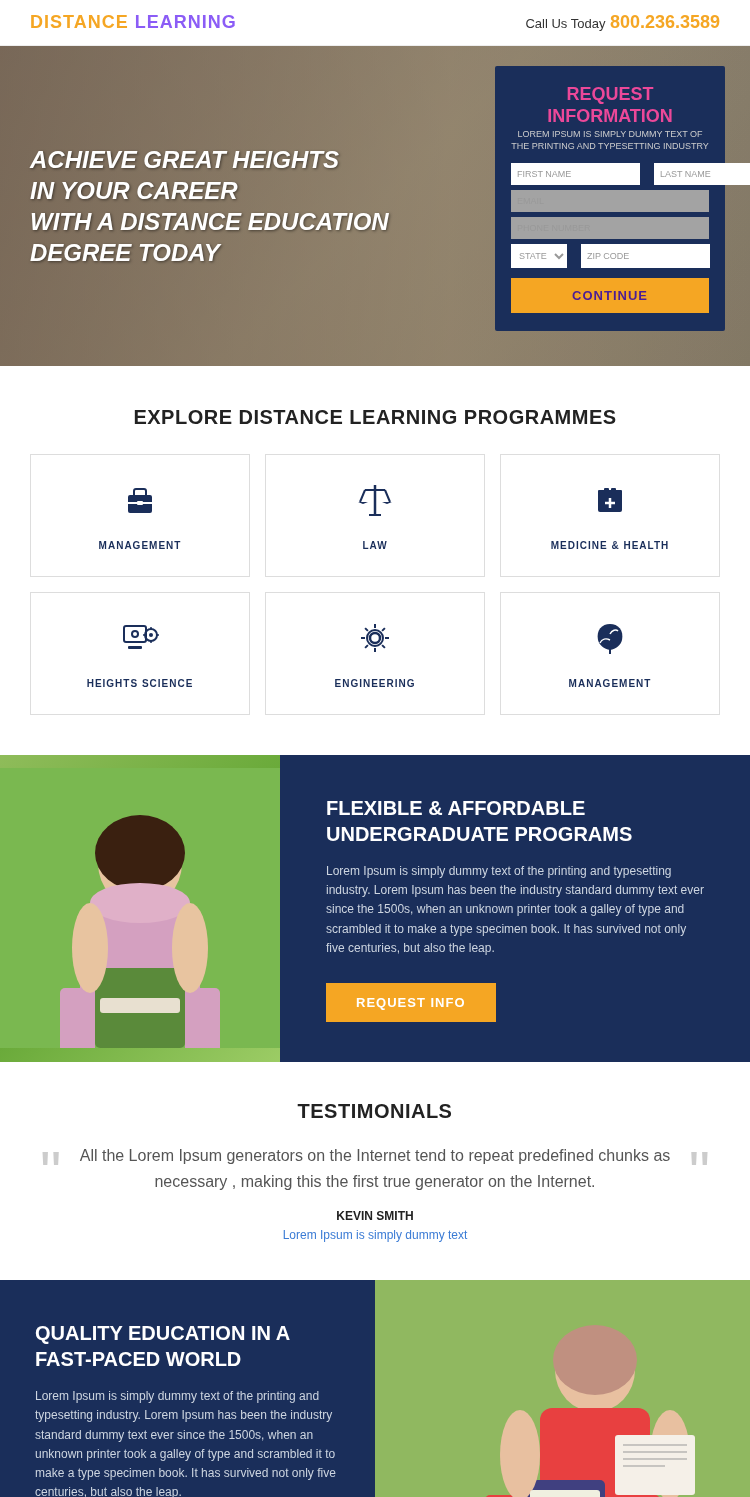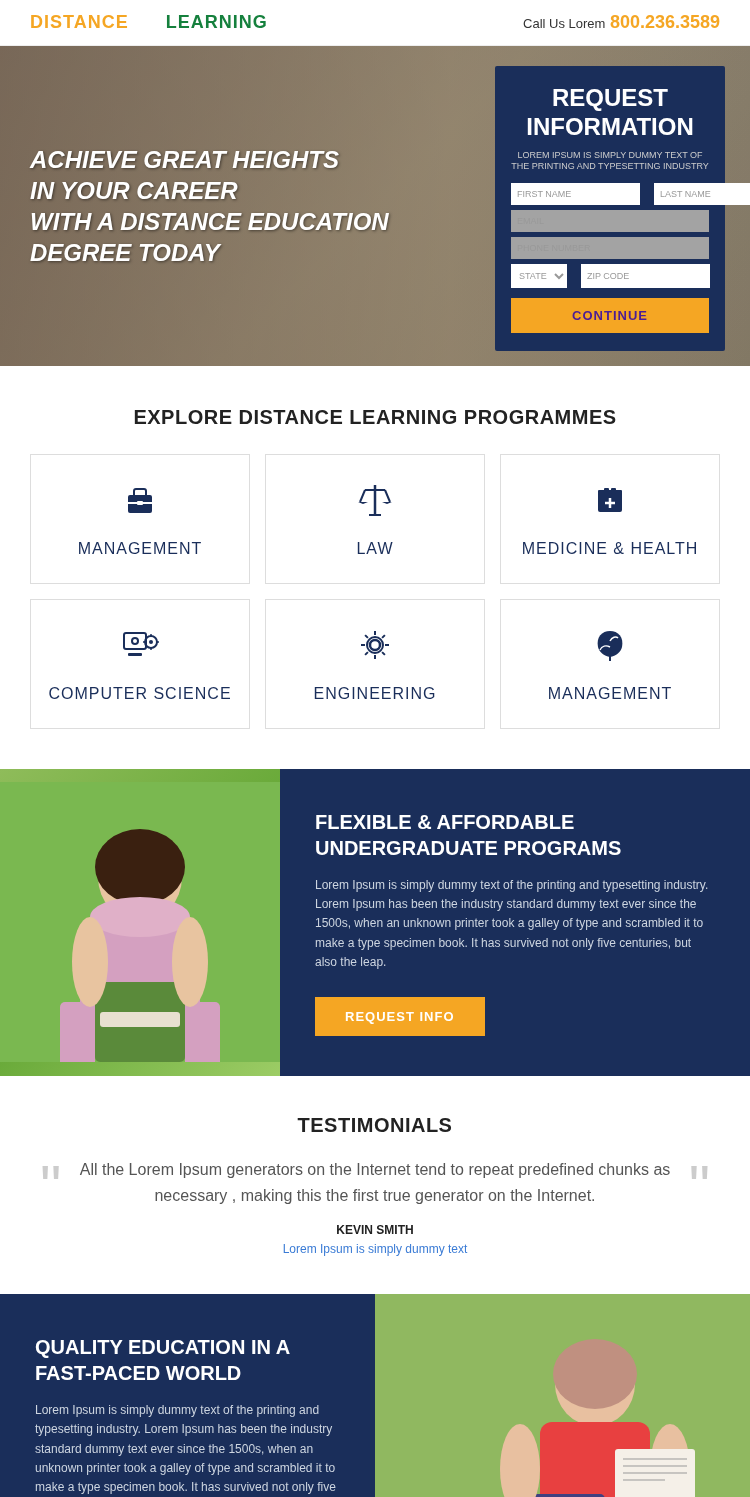--- a/index.html
+++ b/index.html
@@ -8,21 +8,21 @@
     
     .header {
       display: flex;
       justify-content: space-between;
       align-items: center;
       padding: 12px 30px;
       background: #fff;
       border-bottom: 1px solid #eee;
     }
     .logo-distance { color: #f5a623; font-weight: bold; font-size: 18px; letter-spacing: 1px; }
-    .logo-learning { color: #15803d; font-weight: bold; font-size: 18px; letter-spacing: 1px; margin-left: 31px; }
+    .logo-learning { color: #8b5cf6; font-weight: bold; font-size: 18px; letter-spacing: 1px; }
     .call-text { color: #333; font-size: 13px; }
     .call-number { color: #f5a623; font-weight: bold; font-size: 18px; }
 
     
     .hero {
       position: relative;
       width: 750px;
       height: 320px;
       background: linear-gradient(rgba(0,0,0,0.35), rgba(0,0,0,0.35)), 
                   linear-gradient(135deg, #b8a898 0%, #d4c4a8 50%, #c8b89a 100%);
@@ -55,26 +55,26 @@
       position: absolute;
       right: 25px;
       top: 20px;
       width: 230px;
       background: #1a2e5a;
       padding: 18px 16px;
       z-index: 3;
       border-radius: 2px;
     }
     .form-card-title {
-      color: #ffffff;
-      font-size: 24px;
+      color: #ec4899;
+      font-size: 18px;
       font-weight: bold;
       text-align: center;
       line-height: 1.2;
-      margin-bottom: 8px;
+      margin-bottom: 2px;
     }
     .form-card-desc {
       color: #ccc;
       font-size: 9px;
       text-align: center;
       margin-bottom: 10px;
       line-height: 1.3;
     }
     .form-row {
       display: flex;
@@ -148,22 +148,22 @@
       align-items: center;
       gap: 12px;
       cursor: pointer;
     }
     .prog-icon {
       color: #1a2e5a;
       font-size: 32px;
     }
     .prog-label {
       color: #1a2e5a;
-      font-size: 16px;
-      font-weight: normal;
+      font-size: 10px;
+      font-weight: bold;
       letter-spacing: 1px;
       text-align: left;
     }
 
     
     .flexible-section {
       background: #1a2e5a;
       display: flex;
       align-items: stretch;
       min-height: 280px;
@@ -177,21 +177,21 @@
     }
     .flexible-image-inner {
       width: 100%;
       height: 100%;
       background: linear-gradient(135deg, #8fbc5a 0%, #6aaa3a 50%, #9ccc65 100%);
       display: flex;
       align-items: center;
       justify-content: center;
     }
     .flexible-content {
-      padding: 40px 35px;
+      padding: 40px 46px;
       flex: 1;
     }
     .flexible-title {
       color: #fff;
       font-size: 20px;
       font-weight: bold;
       line-height: 1.3;
       margin-bottom: 15px;
     }
     .flexible-text {
@@ -293,21 +293,21 @@
     }
   </style>
 </head>
 <body>
 
 <header class="header">
   <div>
     <span class="logo-distance">DISTANCE</span><span class="logo-learning"> LEARNING</span>
   </div>
   <div>
-    <span class="call-text">Call Us Lorem</span>
+    <span class="call-text">Call Us Today</span>
     <span class="call-number">800.236.3589</span>
   </div>
 </header>
 
 <section class="hero">
   <div class="hero-bg"></div>
   <div class="hero-content">
     <div class="hero-title">
       <div>ACHIEVE GREAT HEIGHTS</div>
       <div>IN YOUR CAREER</div>
@@ -388,21 +388,21 @@
           <circle cx="15" cy="16" r="2" fill="#fff"></circle>
           <rect x="8" y="28" width="14" height="3" rx="1" fill="#1a2e5a"></rect>
           <circle cx="31" cy="17" r="6" fill="none" stroke="#1a2e5a" stroke-width="2"></circle>
           <circle cx="31" cy="17" r="2" fill="#1a2e5a"></circle>
           <line x1="31" y1="11" x2="31" y2="9" stroke="#1a2e5a" stroke-width="1.5"></line>
           <line x1="31" y1="25" x2="31" y2="23" stroke="#1a2e5a" stroke-width="1.5"></line>
           <line x1="25" y1="17" x2="23" y2="17" stroke="#1a2e5a" stroke-width="1.5"></line>
           <line x1="37" y1="17" x2="39" y2="17" stroke="#1a2e5a" stroke-width="1.5"></line>
         </svg>
       </span>
-      <span class="prog-label">COMPUTER SCIENCE</span>
+      <span class="prog-label">HEIGHTS SCIENCE</span>
     </div>
 
     <div class="programme-card">
       <span class="prog-icon">
         <svg class="icon-svg" viewBox="0 0 40 40">
           <circle cx="20" cy="20" r="5" fill="none" stroke="#1a2e5a" stroke-width="2.5"></circle>
           <path d="M20 6v4M20 30v4M6 20h4M30 20h4M10.1 10.1l2.8 2.8M27.1 27.1l2.8 2.8M29.9 10.1l-2.8 2.8M12.9 27.1l-2.8 2.8" stroke="#1a2e5a" stroke-width="2"></path>
           <circle cx="20" cy="20" r="8" fill="none" stroke="#1a2e5a" stroke-width="2"></circle>
         </svg>
       </span>

